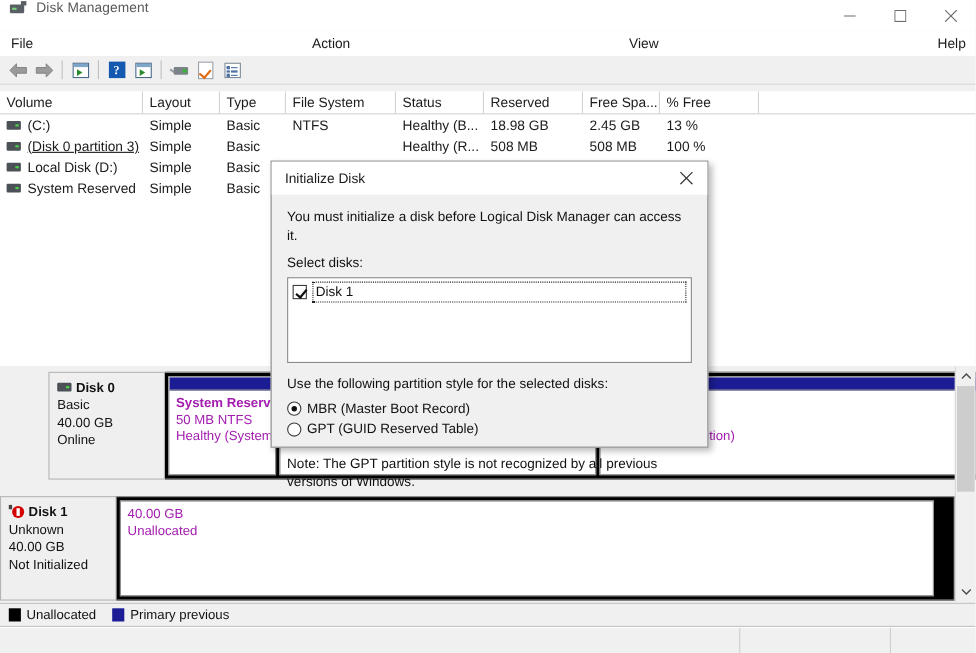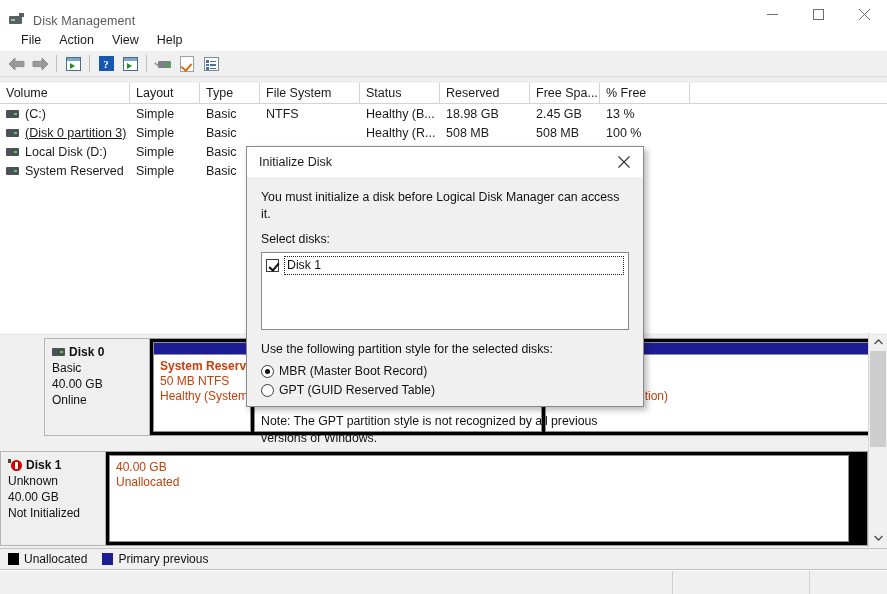--- a/index.html
+++ b/index.html
@@ -15,21 +15,21 @@
     width: 887px; height: 594px;
     background: #f0f0f0;
     overflow: hidden;
   }
 
   
   .titlebar {
     position: absolute; left: 0; top: 0;
     width: 887px; height: 28px;
     background: #ffffff;
-    display: flex; align-items: flex-end;
+    display: flex; align-items: flex-start;
   }
   .titlebar-icon {
     width: 16px; height: 16px;
     margin-left: 9px; margin-right: 8px;
     position: relative; flex: none;
   }
   .tb-disk-body {
     position: absolute; left: 0; top: 4px;
     width: 13px; height: 8px;
     background: #5a5f66;
@@ -57,22 +57,23 @@
     color: #6d6d6d;
   }
   .winbtn svg { display: block; }
 
   
   .menubar {
     position: absolute; left: 0; top: 28px;
     width: 887px; height: 23px;
     background: #ffffff;
     display: flex; align-items: center;
-    padding-left: 12px;
-    box-sizing: border-box;
+    padding-left: 1px;
+    box-sizing: border-box;
+    justify-content: space-between;
   }
   .menu-item {
     font-size: 12.5px; color: #1b1b1b;
     padding: 2px 9px;
   }
 
   
   .toolbar {
     position: absolute; left: 0; top: 51px;
     width: 887px; height: 26px;
@@ -226,21 +227,21 @@
     box-sizing: border-box;
     display: flex; flex-direction: column;
     overflow: hidden;
   }
   .part-top {
     height: 11px; background: #1c1c94; flex: none;
     border-bottom: 1px solid #8d8d8d;
   }
   .part-body {
     padding: 4px 6px 0 6px;
-    font-size: 12px; line-height: 15px; color: #c2410c;
+    font-size: 12px; line-height: 15px; color: #a21caf;
     white-space: nowrap; overflow: hidden;
   }
   .part-body .pname { font-weight: bold; }
   .part.unallocated { border: 1px solid #8d8d8d; background:#fff; }
 
   
   .vscroll {
     position: absolute; right: 0; top: 333px;
     width: 18px; height: 214px;
     background: #f0f0f0;

